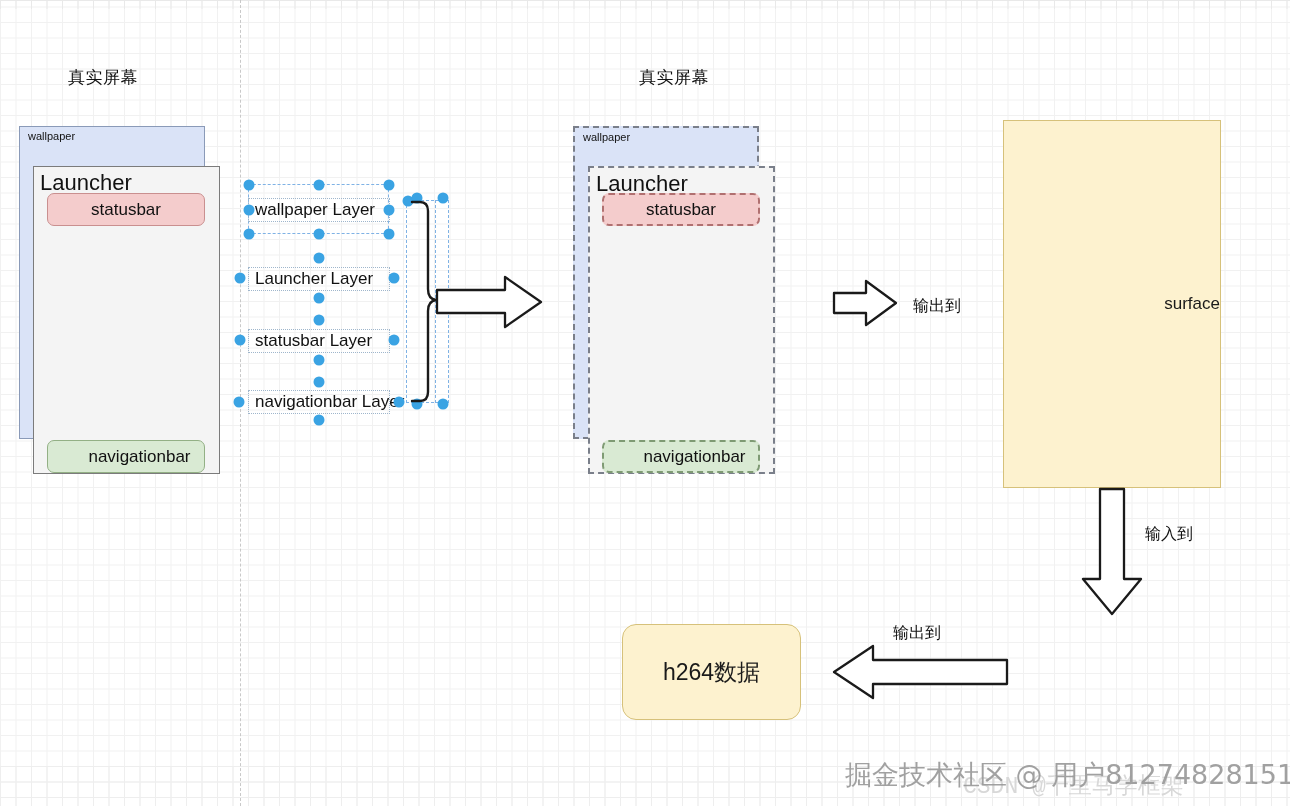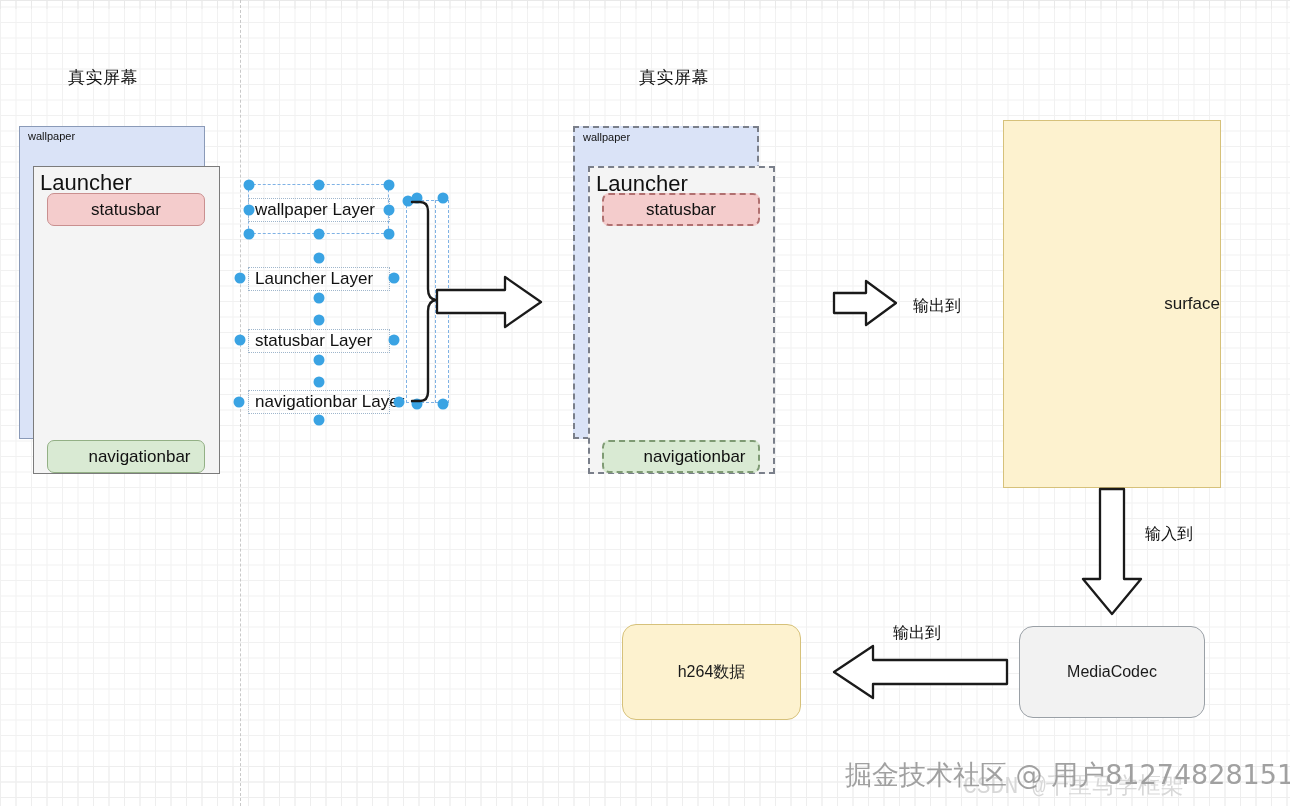--- a/index.html
+++ b/index.html
@@ -158,21 +158,21 @@
     justify-content: flex-end;
     font-size: 17px;
     color: #1a1a1a;
   }
 
   .rounded-box {
     position: absolute;
     display: flex;
     align-items: center;
     justify-content: center;
-    font-size: 16px;
+    font-size: 23px;
     color: #1a1a1a;
     border-radius: 14px;
     white-space: nowrap;
   }
   .rounded-box.yellow { background: #fdf2cf; border: 1.5px solid #d6c17a; }
   .rounded-box.grey   { background: #f2f2f2; border: 1.5px solid #9aa0a6; }
 
   
   .wm-main {
     position: absolute;
@@ -280,23 +280,20 @@
   </div>
 
   <div class="bar-chip navbar dashed" style="left:602px; top:440px; width:158px; height:33px;">
     <span>navigationbar</span>
   </div>
 
   <div class="surface-box" style="left:1003px; top:120px; width:218px; height:368px;">
     <span>surface</span>
   </div>
 
-  <div class="rounded-box grey" style="left:1019px; top:626px; width:186px; height:92px;">
-    <span>MediaCodec</span>
-  </div>
 
   <div class="rounded-box yellow" style="left:622px; top:624px; width:179px; height:96px;">
     <span>h264数据</span>
   </div>
 
   <div class="flow-label" style="left:913px; top:296px;">输出到</div>
   <div class="flow-label" style="left:1145px; top:524px;">输入到</div>
   <div class="flow-label" style="left:893px; top:623px;">输出到</div>
 
   <svg class="svg-layer" viewBox="0 0 1290 806" xmlns="http://www.w3.org/2000/svg">

